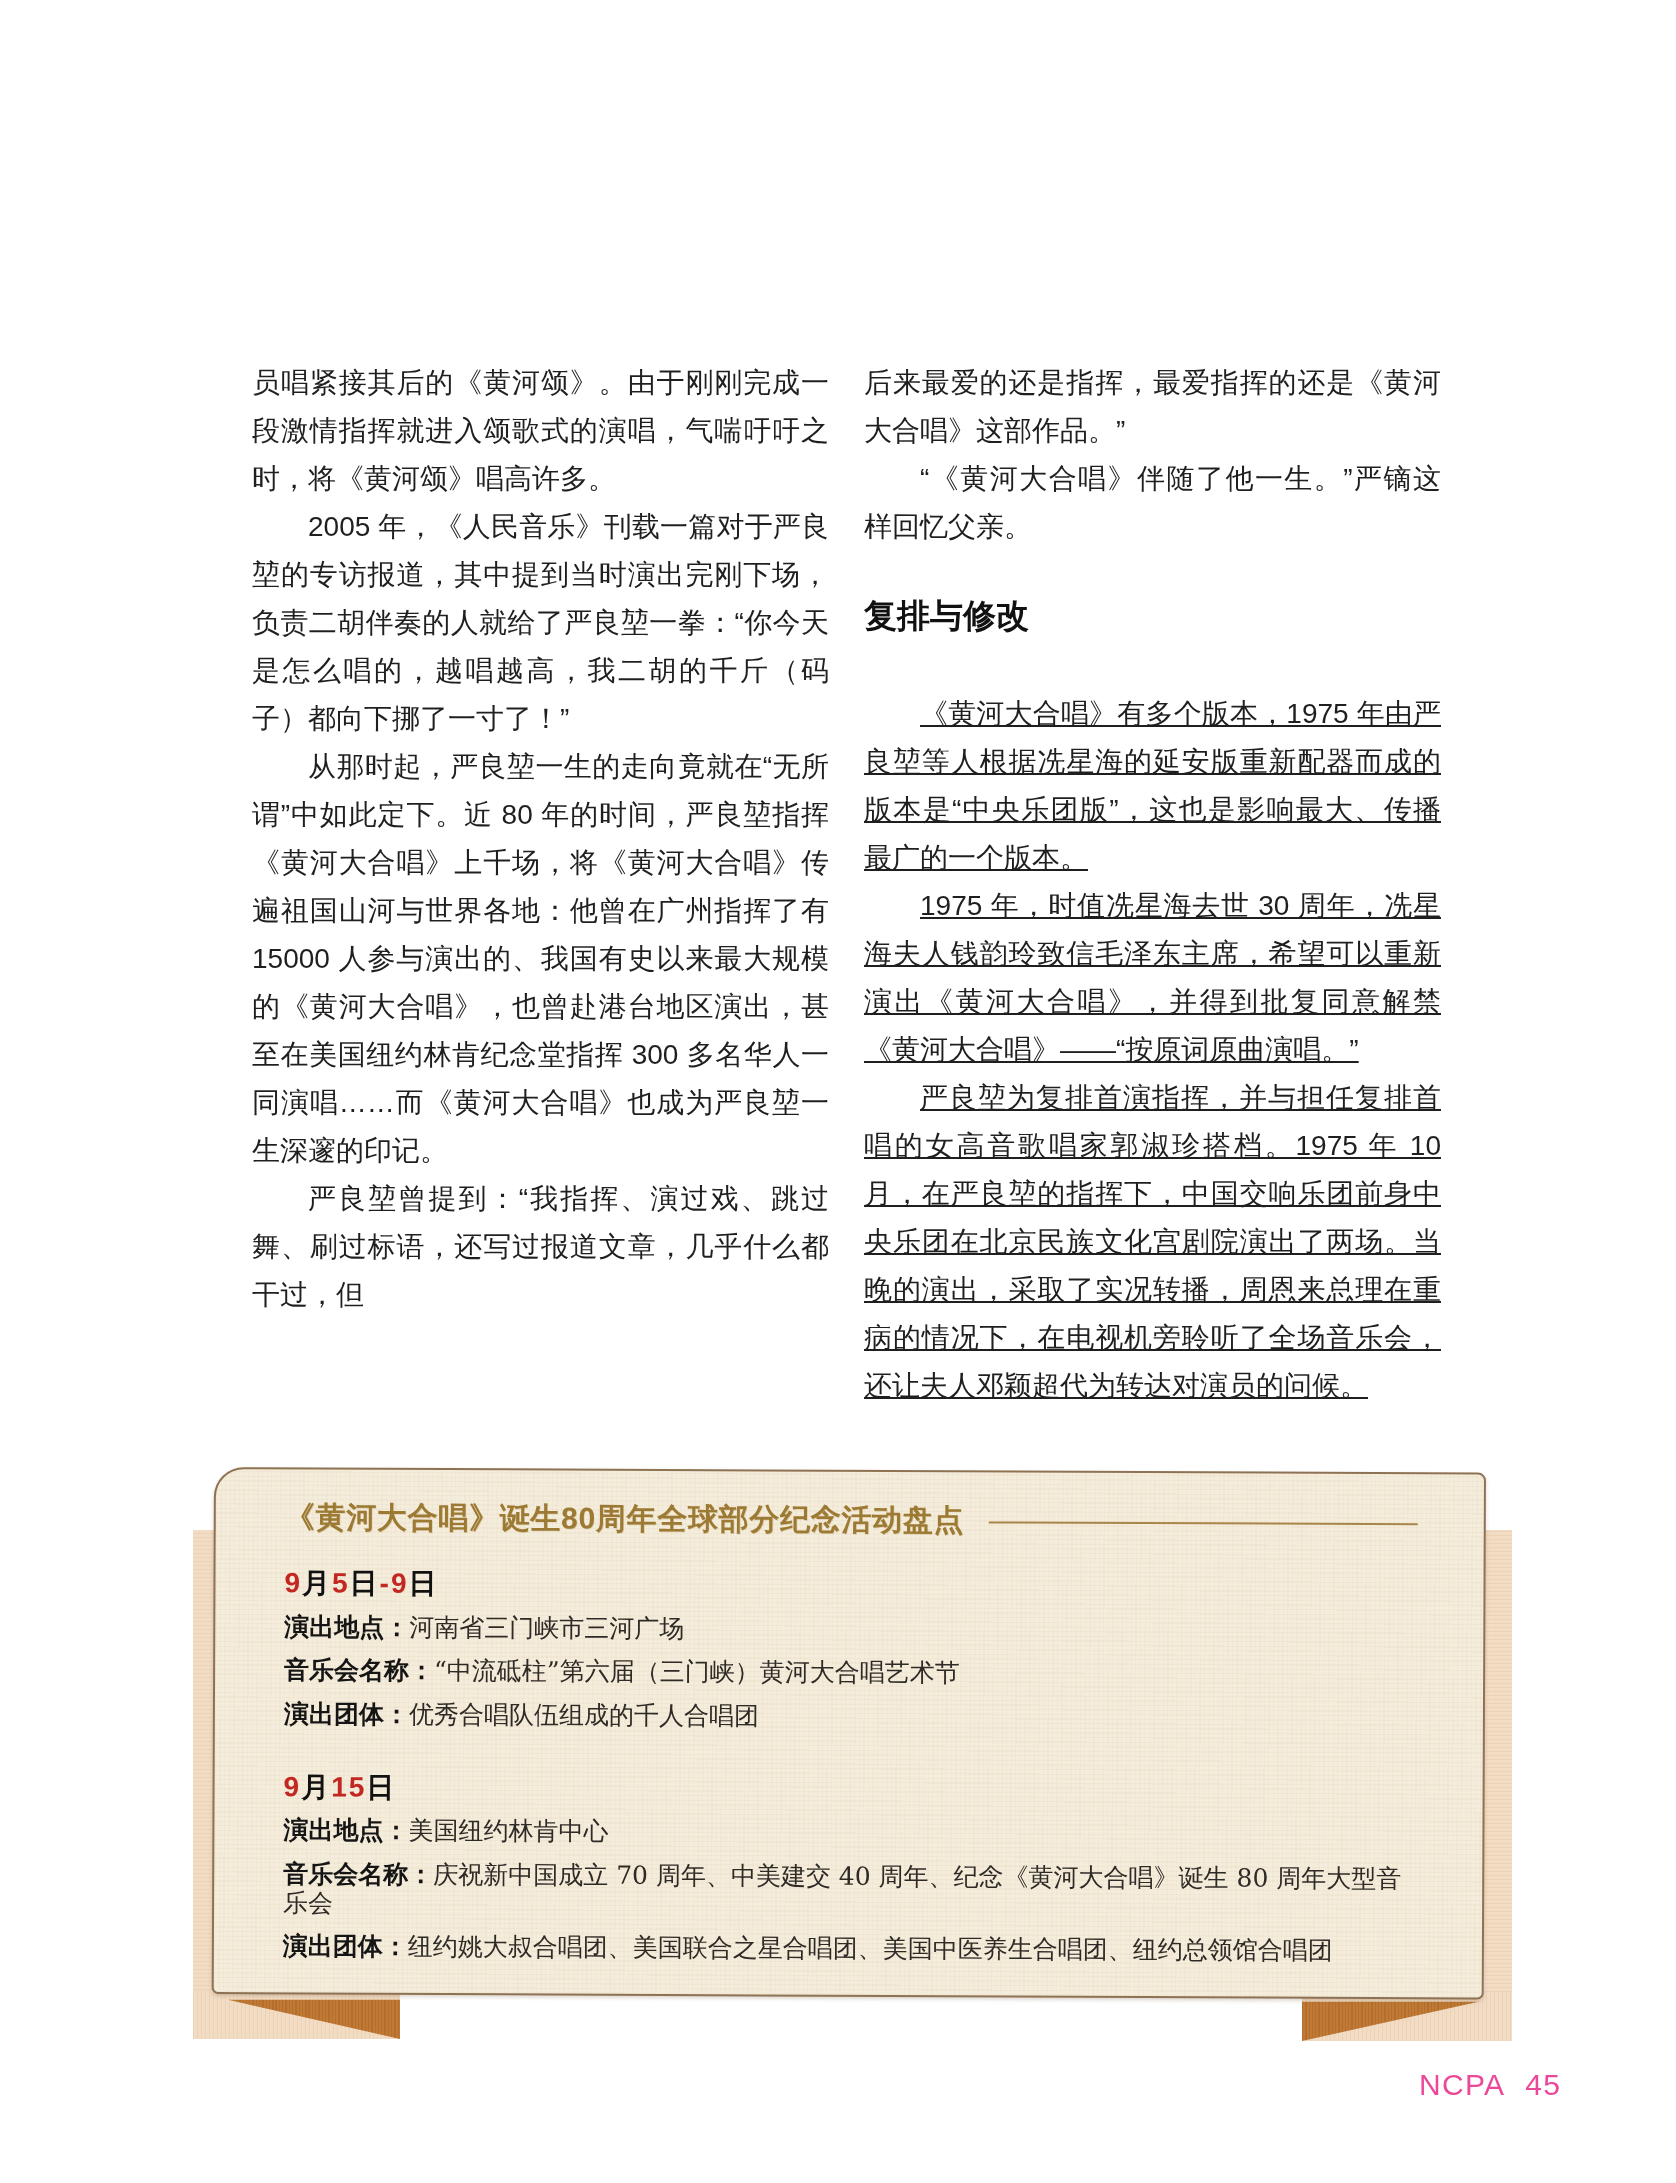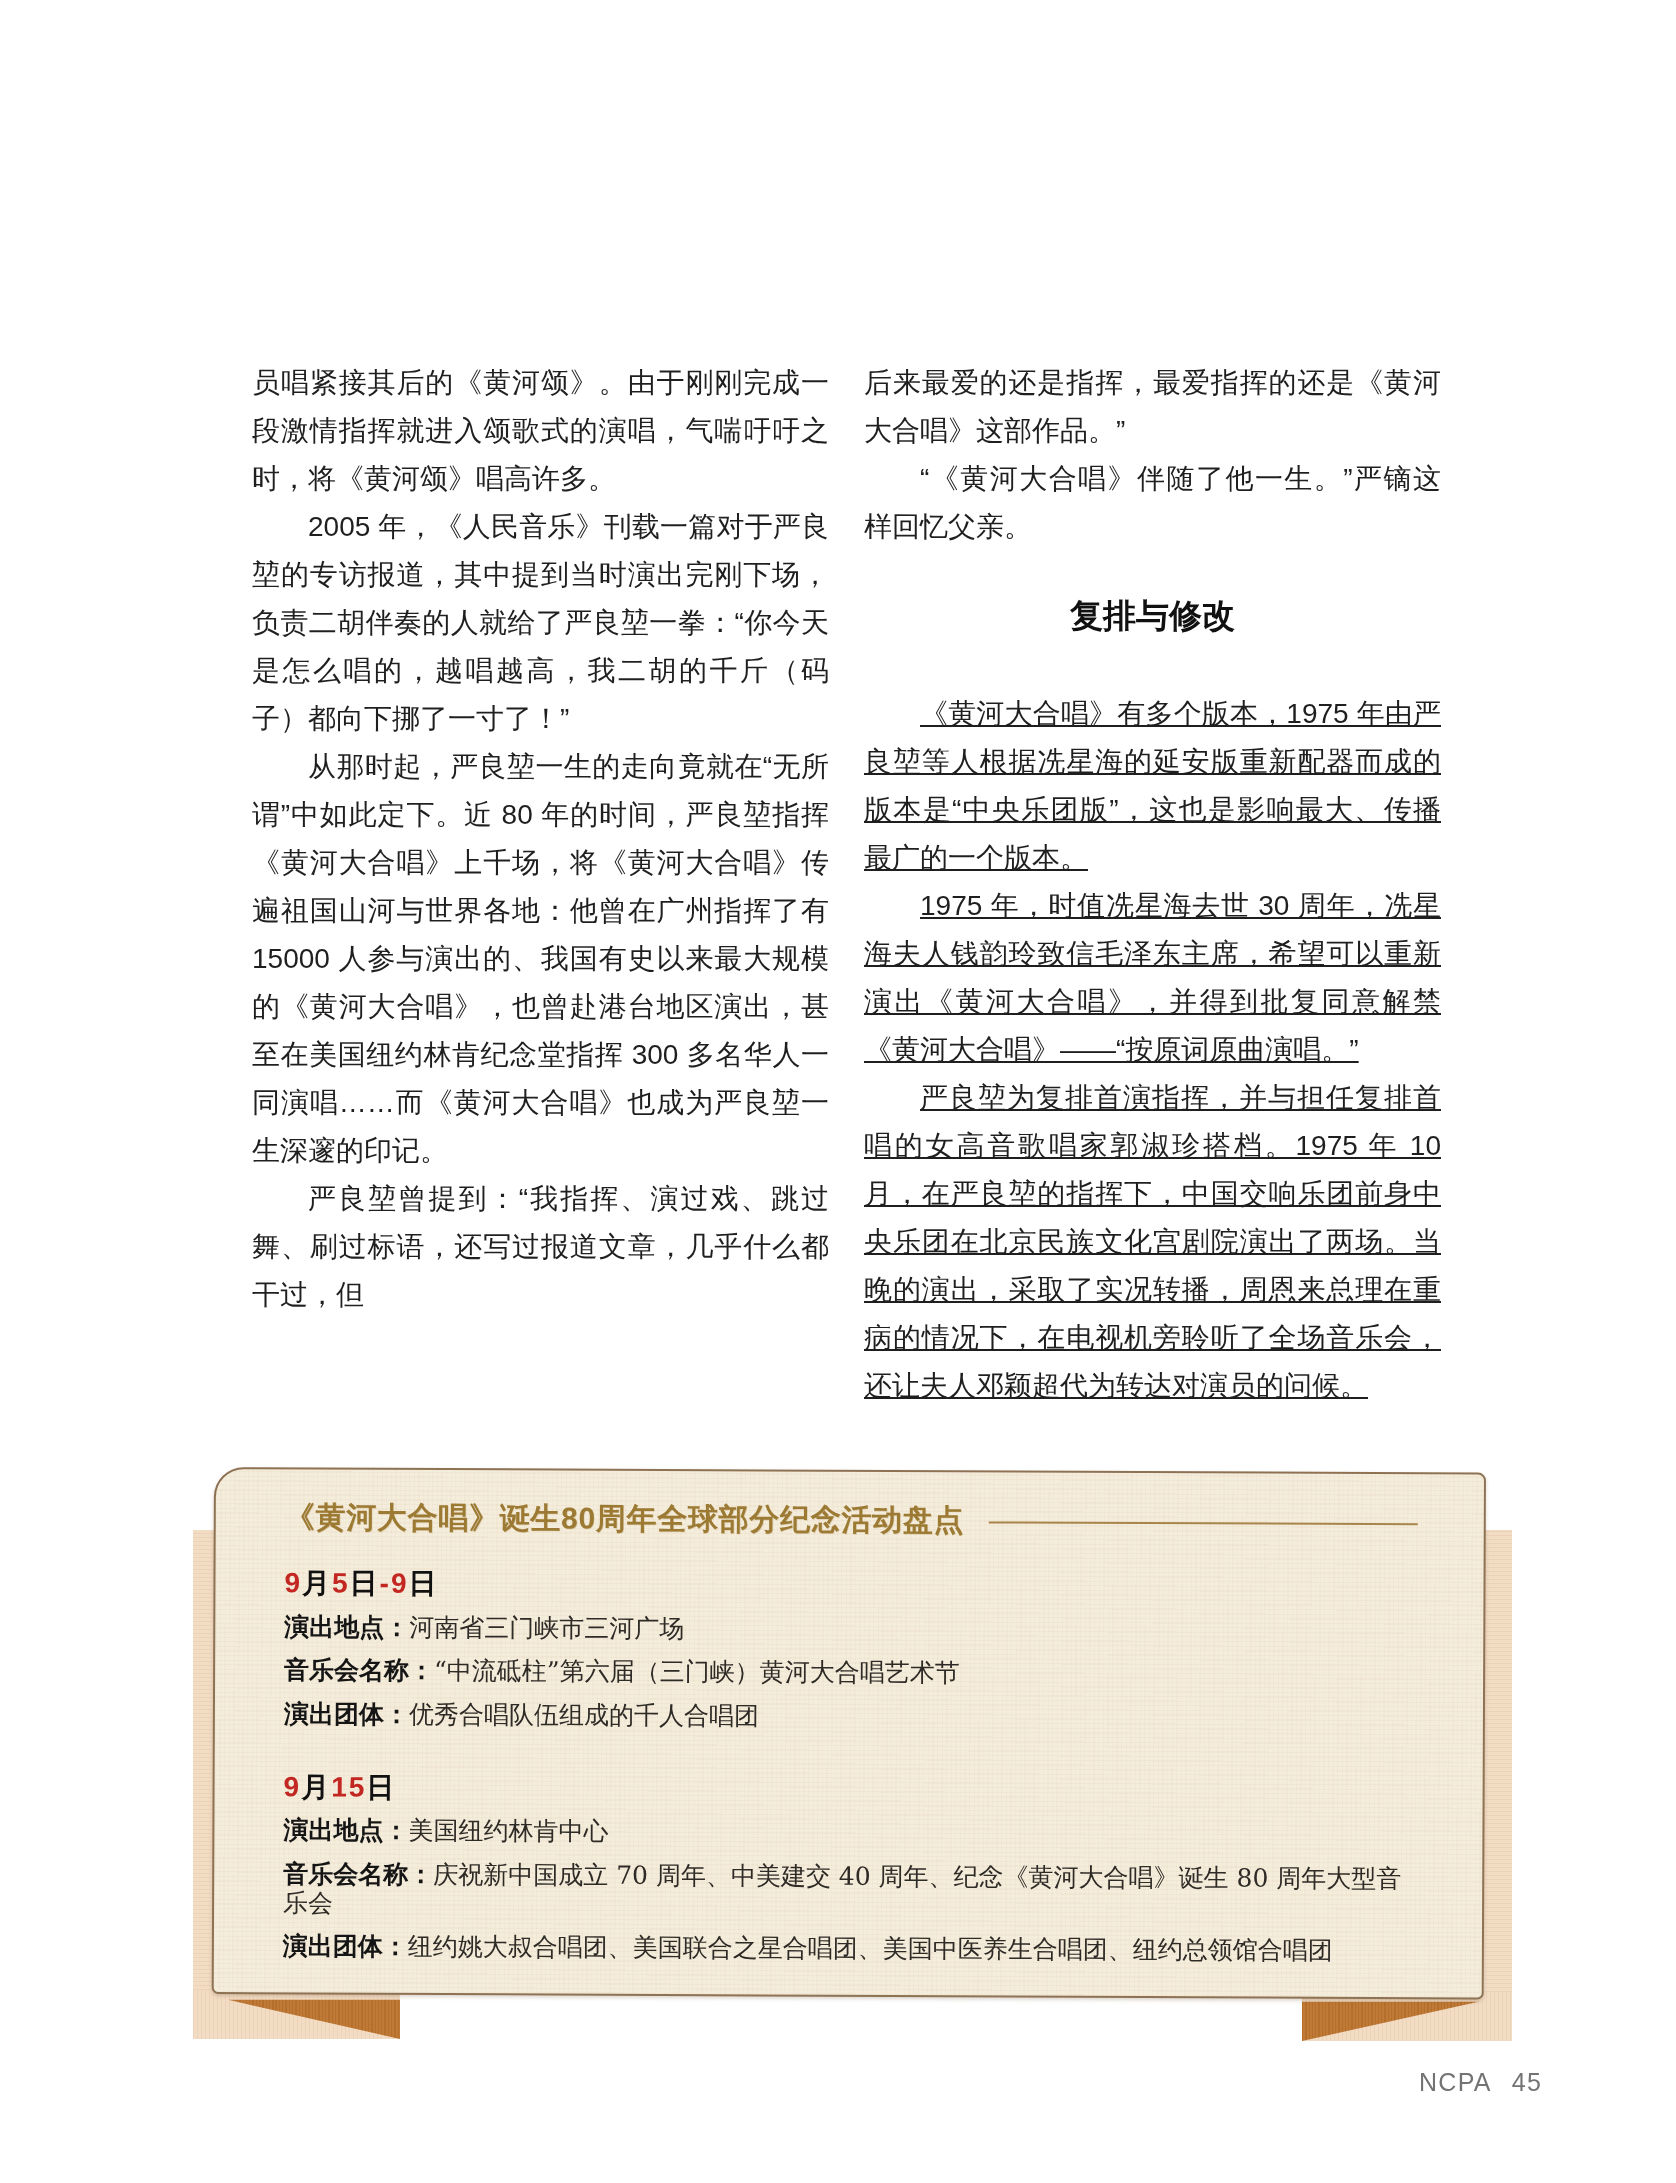--- a/index.html
+++ b/index.html
@@ -25,21 +25,21 @@
     font-size:28px;line-height:48px;text-align:justify;
     color:var(--text);
   }
   .col-left{left:252px;}
   .col-right{left:864px;}
   p.body-p{margin:0;padding:0;}
   p.body-p.indent{text-indent:2em;}
 
   .section-heading{
     font-size:33px;font-weight:bold;color:#111;
-    margin:41px 0 0 0;line-height:48px;text-align:center;
+    margin:41px 0 0 0;line-height:48px;text-align:left;
   }
   .rc-bottom{margin-top:50px;text-decoration:underline;}
 
   
   .ribbon{position:absolute;background:var(--ribbon-light);
     background-image:repeating-linear-gradient(0deg, rgba(180,130,80,.10) 0 1.3px, transparent 1.3px 4px);
   }
   .ribbon-strip-left{left:193px;top:1530px;width:28px;height:508px;}
   .ribbon-strip-right{left:1484px;top:1530px;width:28px;height:510px;}
   .ribbon-end{position:absolute;background:var(--ribbon-light);
@@ -77,21 +77,21 @@
   .event + .event{margin-top:44px;}
   .event-date{font-size:28px;font-weight:bold;line-height:29px;letter-spacing:2px;color:#111;}
   .event-date .red{color:var(--red);}
   .event-row{margin-top:14.5px;font-size:25px;line-height:28px;}
   .row-label{font-weight:bold;color:#151515;}
   .row-value{font-family:"DejaVu Serif","Liberation Serif",serif;color:#2E2A26;}
 
   
   .page-footer{
     position:absolute;left:1419px;top:2068px;
-    font-size:25px;letter-spacing:1.3px;color:#737373;
+    font-size:30px;letter-spacing:1.3px;color:#ec4899;
     font-family:"Liberation Sans",sans-serif;
   }
   .footer-gap{display:inline-block;width:20px;}
 </style>
 </head>
 <body>
 
 <div class="page">
 
   <main>

